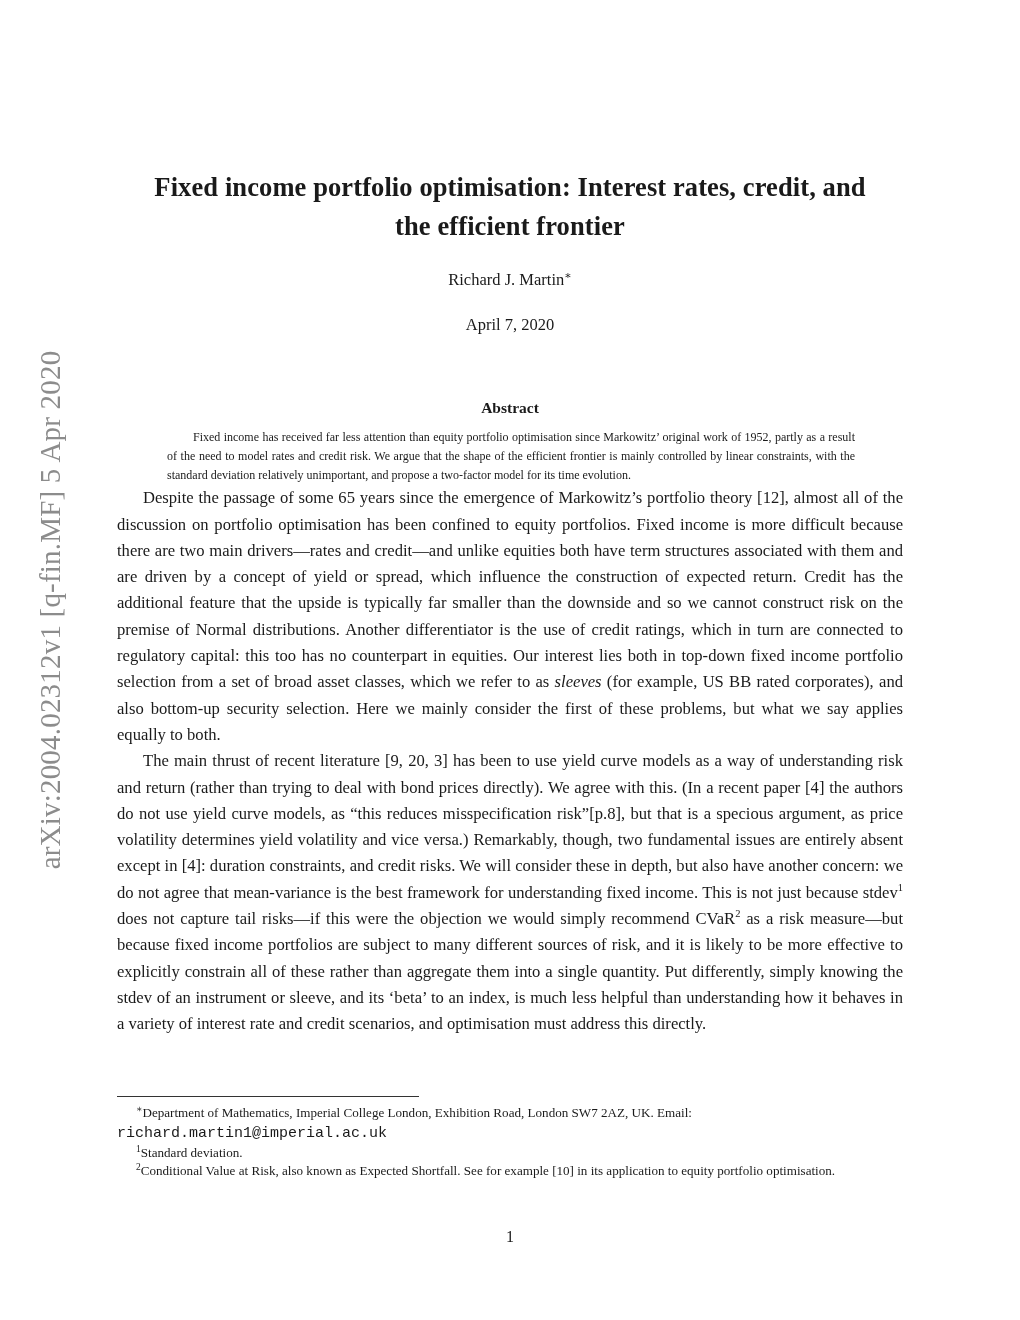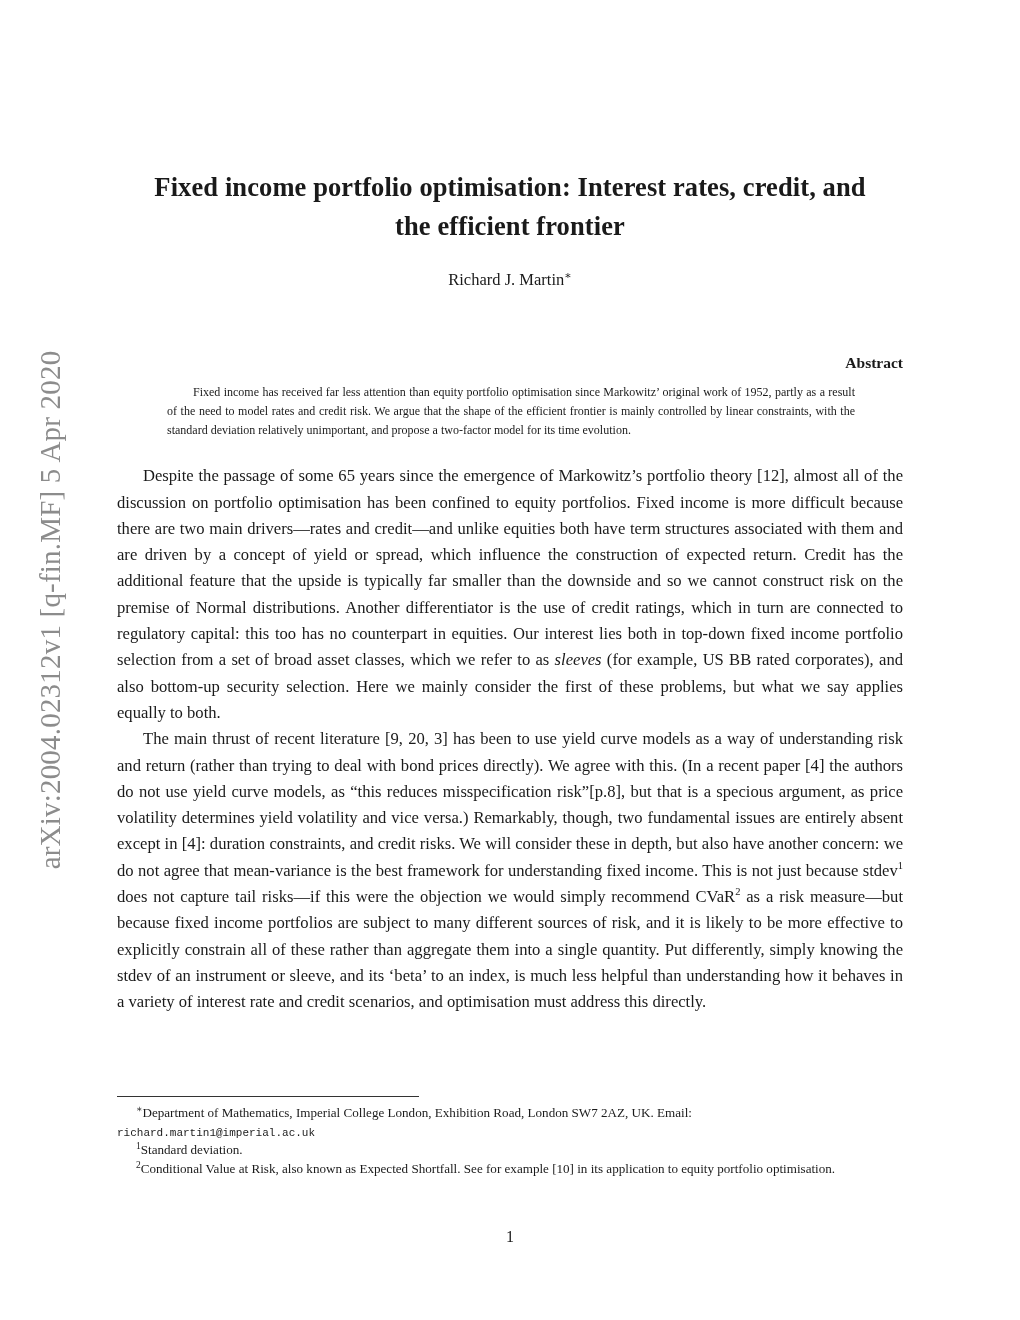--- a/index.html
+++ b/index.html
@@ -73,37 +73,36 @@
     margin-top: 25px;
     font-size: 16.5px;
     text-align: center;
   }
 
   
   #abstract-section {
     margin-top: 64px;
   }
   #abstract-heading {
-    text-align: right;
+    text-align: center;
     font-size: 15.5px;
     font-weight: bold;
     margin: 0 0 11px 0;
   }
   #abstract-body {
     margin: 0 48px 0 50px;
     font-size: 12px;
     line-height: 1.58;
     text-align: justify;
     text-indent: 26px;
     hyphens: none;
   }
 
   
   #body-text {
-    margin-top: 23px;
     font-size: 16.6px;
     line-height: 1.585;
     text-align: justify;
     hyphens: none;
   }
   #body-text p {
     margin: 0;
     text-indent: 26px;
   }
   #body-text .it { font-style: italic; }
@@ -134,21 +133,21 @@
     margin: 0;
     hyphens: none;
   }
   .footnote .fn-mark {
     font-size: 9.5px;
     vertical-align: super;
     line-height: 0;
   }
   .mono {
     font-family: "Liberation Mono", "DejaVu Sans Mono", monospace;
-    font-size: 11px;
+    font-size: 15px;
   }
   #footnote-email-line {
     text-indent: 0;
     font-size: 13.1px;
     line-height: 1.42;
     margin: 0;
   }
 
   
   #page-number {
@@ -169,20 +168,21 @@
 
 <div id="page">
 
   <div id="title-block">
     <h1 id="paper-title">Fixed income portfolio optimisation: Interest rates, credit, and the efficient frontier</h1>
 
     <div id="author-line">
       <span>Richard J. Martin</span><span class="fn-mark">∗</span>
     </div>
 
+    <div id="date-line">April 7, 2020</div>
   </div>
 
   <div id="abstract-section">
     <div id="abstract-heading">Abstract</div>
     <p id="abstract-body">Fixed income has received far less attention than equity portfolio optimisation since Markowitz’ original work of 1952, partly as a result of the need to model rates and credit risk. We argue that the shape of the efficient frontier is mainly controlled by linear constraints, with the standard deviation relatively unimportant, and propose a two-factor model for its time evolution.</p>
   </div>
 
   <div id="body-text">
     <p><span>Despite the passage of some 65 years since the emergence of Markowitz’s portfolio theory [12], almost all of the discussion on portfolio optimisation has been confined to equity portfolios. Fixed income is more difficult because there are two main drivers—rates and credit—and unlike equities both have term structures associated with them and are driven by a concept of yield or spread, which influence the construction of expected return. Credit has the additional feature that the upside is typically far smaller than the downside and so we cannot construct risk on the premise of Normal distributions. Another differentiator is the use of credit ratings, which in turn are connected to regulatory capital: this too has no counterpart in equities. Our interest lies both in top-down fixed income portfolio selection from a set of broad asset classes, which we refer to as </span><span class="it">sleeves</span><span> (for example, US BB rated corporates), and also bottom-up security selection. Here we mainly consider the first of these problems, but what we say applies equally to both.</span></p>
     <p><span>The main thrust of recent literature [9, 20, 3] has been to use yield curve models as a way of understanding risk and return (rather than trying to deal with bond prices directly). We agree with this. (In a recent paper [4] the authors do not use yield curve models, as “this reduces misspecification risk”[p.8], but that is a specious argument, as price volatility determines yield volatility and vice versa.) Remarkably, though, two fundamental issues are entirely absent except in [4]: duration constraints, and credit risks. We will consider these in depth, but also have another concern: we do not agree that mean-variance is the best framework for understanding fixed income. This is not just because stdev</span><sup>1</sup><span> does not capture tail risks—if this were the objection we would simply recommend CVaR</span><sup>2</sup><span> as a risk measure—but because fixed income portfolios are subject to many different sources of risk, and it is likely to be more effective to explicitly constrain all of these rather than aggregate them into a single quantity. Put differently, simply knowing the stdev of an instrument or sleeve, and its ‘beta’ to an index, is much less helpful than understanding how it behaves in a variety of interest rate and credit scenarios, and optimisation must address this directly.</span></p>

